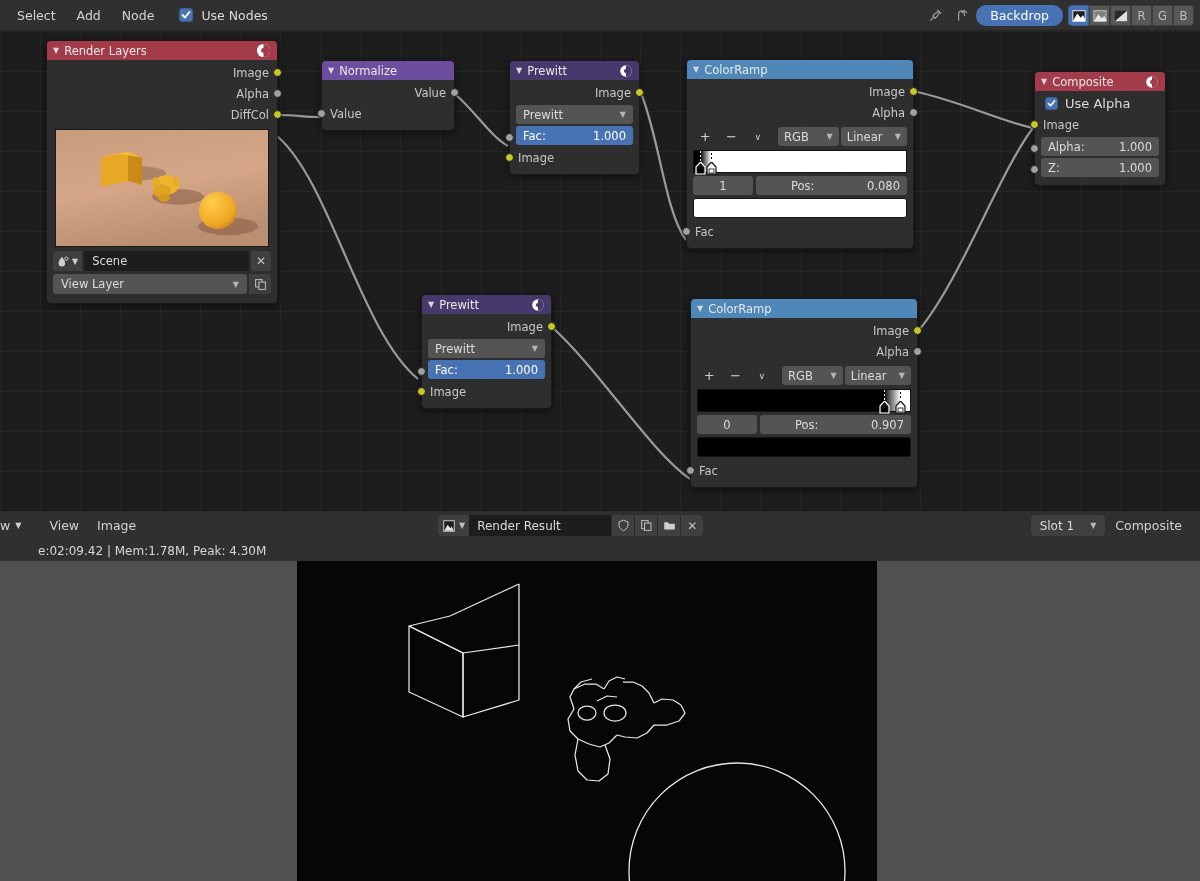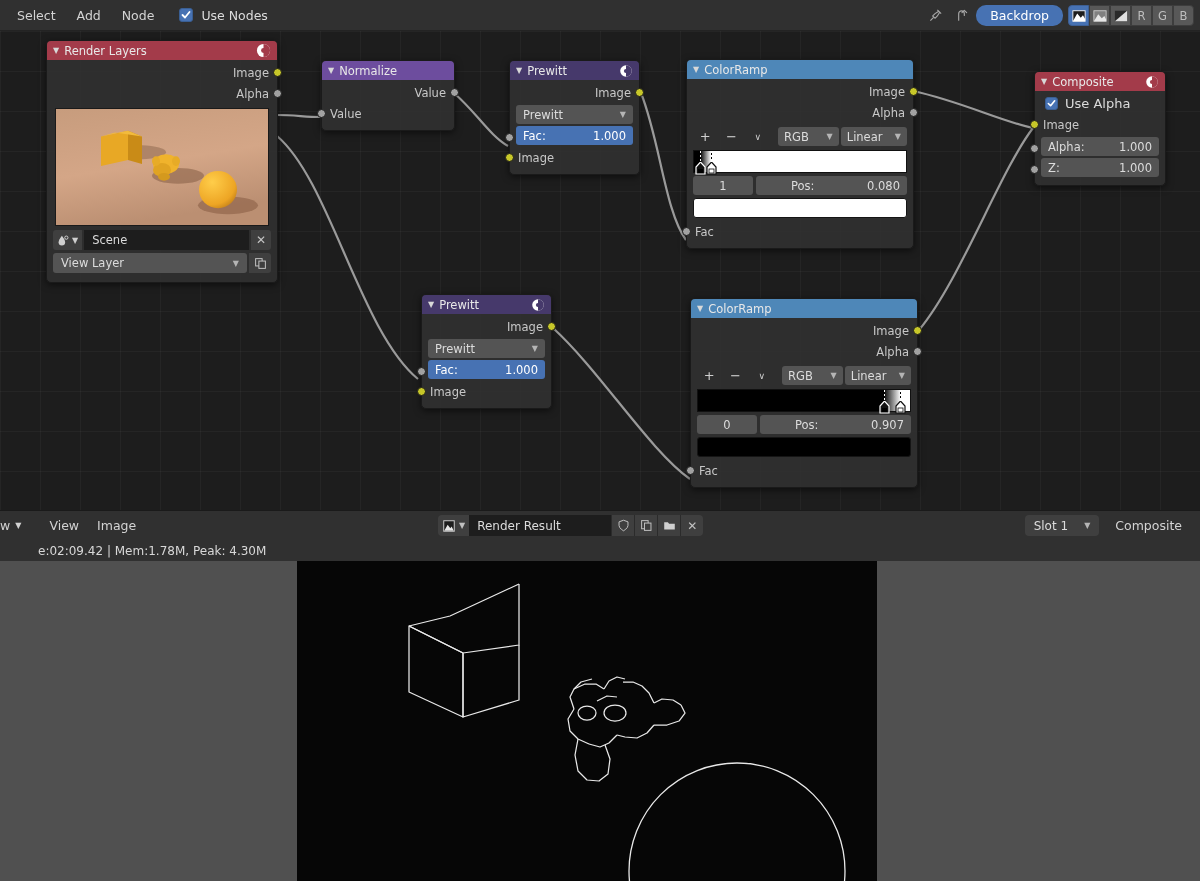--- a/index.html
+++ b/index.html
@@ -177,21 +177,21 @@
     height: 21px; width: 142px; background: #1d1d1d; color: #dcdcdc;
     font-size: 12px; display: flex; align-items: center; padding: 0 8px;
   }
   .ih-btn {
     width: 23px; height: 21px; background: #3f3f3f;
     display: flex; align-items: center; justify-content: center;
     color: #c3c3c3; border-left: 1px solid #2b2b2b;
   }
   .ih-btn:last-child { border-radius: 0 4px 4px 0; }
   .ih-right {
-    position: absolute; right: 8px; display: flex; align-items: center; gap: 6px;
+    position: absolute; right: 8px; display: flex; align-items: center; gap: 0;
   }
   .slot-dd {
     height: 21px; background: #3f3f3f; border-radius: 4px; color: #dcdcdc;
     font-size: 12px; display: flex; align-items: center; padding: 0 9px; gap: 16px;
   }
   .composite-lbl { font-size: 12.5px; color: #d3d3d3; padding: 0 10px; }
 
   .stats-bar {
     position: absolute; left: 0; top: 540px; width: 1200px; height: 21px;
     background: #303030; display: flex; align-items: center; padding-left: 36px;
@@ -303,20 +303,24 @@
         </span>
       </div>
       <div class="node-body">
         <div class="sock-row out">
           <span class="dot r d-img"></span>
           <span>Image</span>
         </div>
         <div class="sock-row out">
           <span class="dot r d-val"></span>
           <span>Alpha</span>
+        </div>
+        <div class="sock-row out">
+          <span class="dot r d-img"></span>
+          <span>DiffCol</span>
         </div>
 
         <div class="preview-img">
           <svg width="100%" height="100%" viewBox="0 0 212 118" preserveAspectRatio="none">
             <defs>
               <linearGradient id="bgwall" x1="0" y1="0" x2="0.3" y2="1">
                 <stop offset="0" stop-color="#c79c7d"></stop>
                   <stop offset="0.55" stop-color="#d4a687"></stop>
                   <stop offset="1" stop-color="#bb8f72"></stop>
               </linearGradient>

